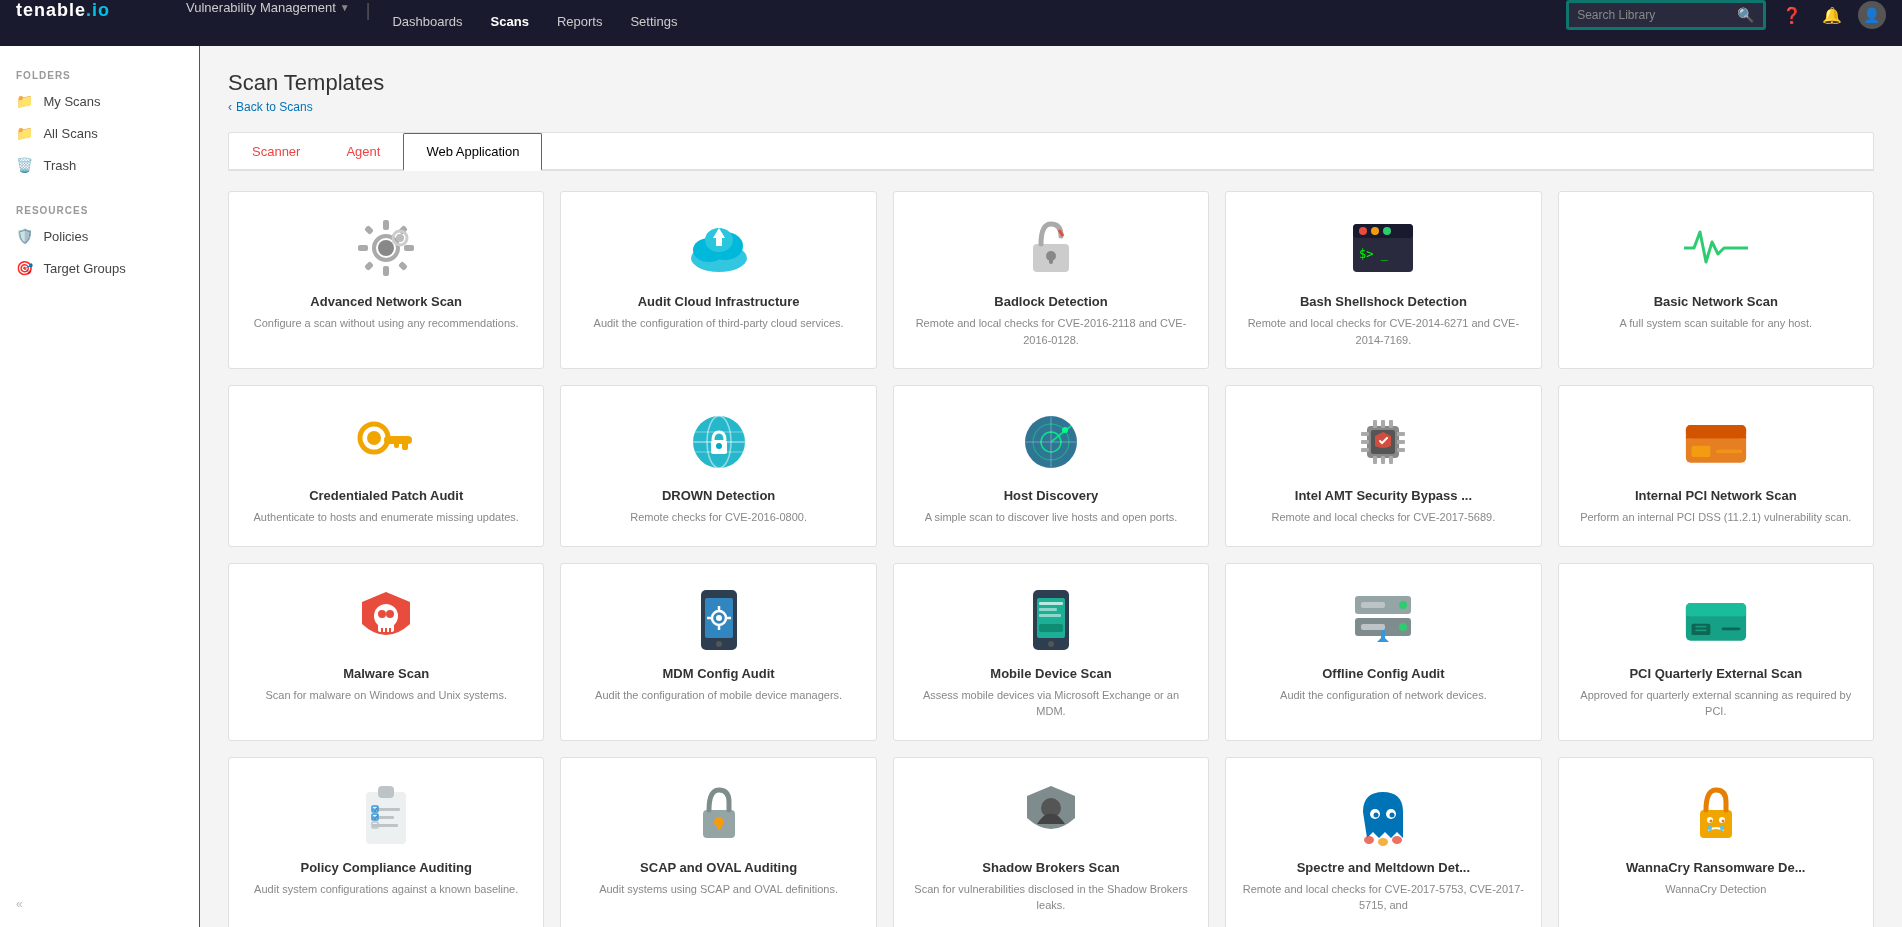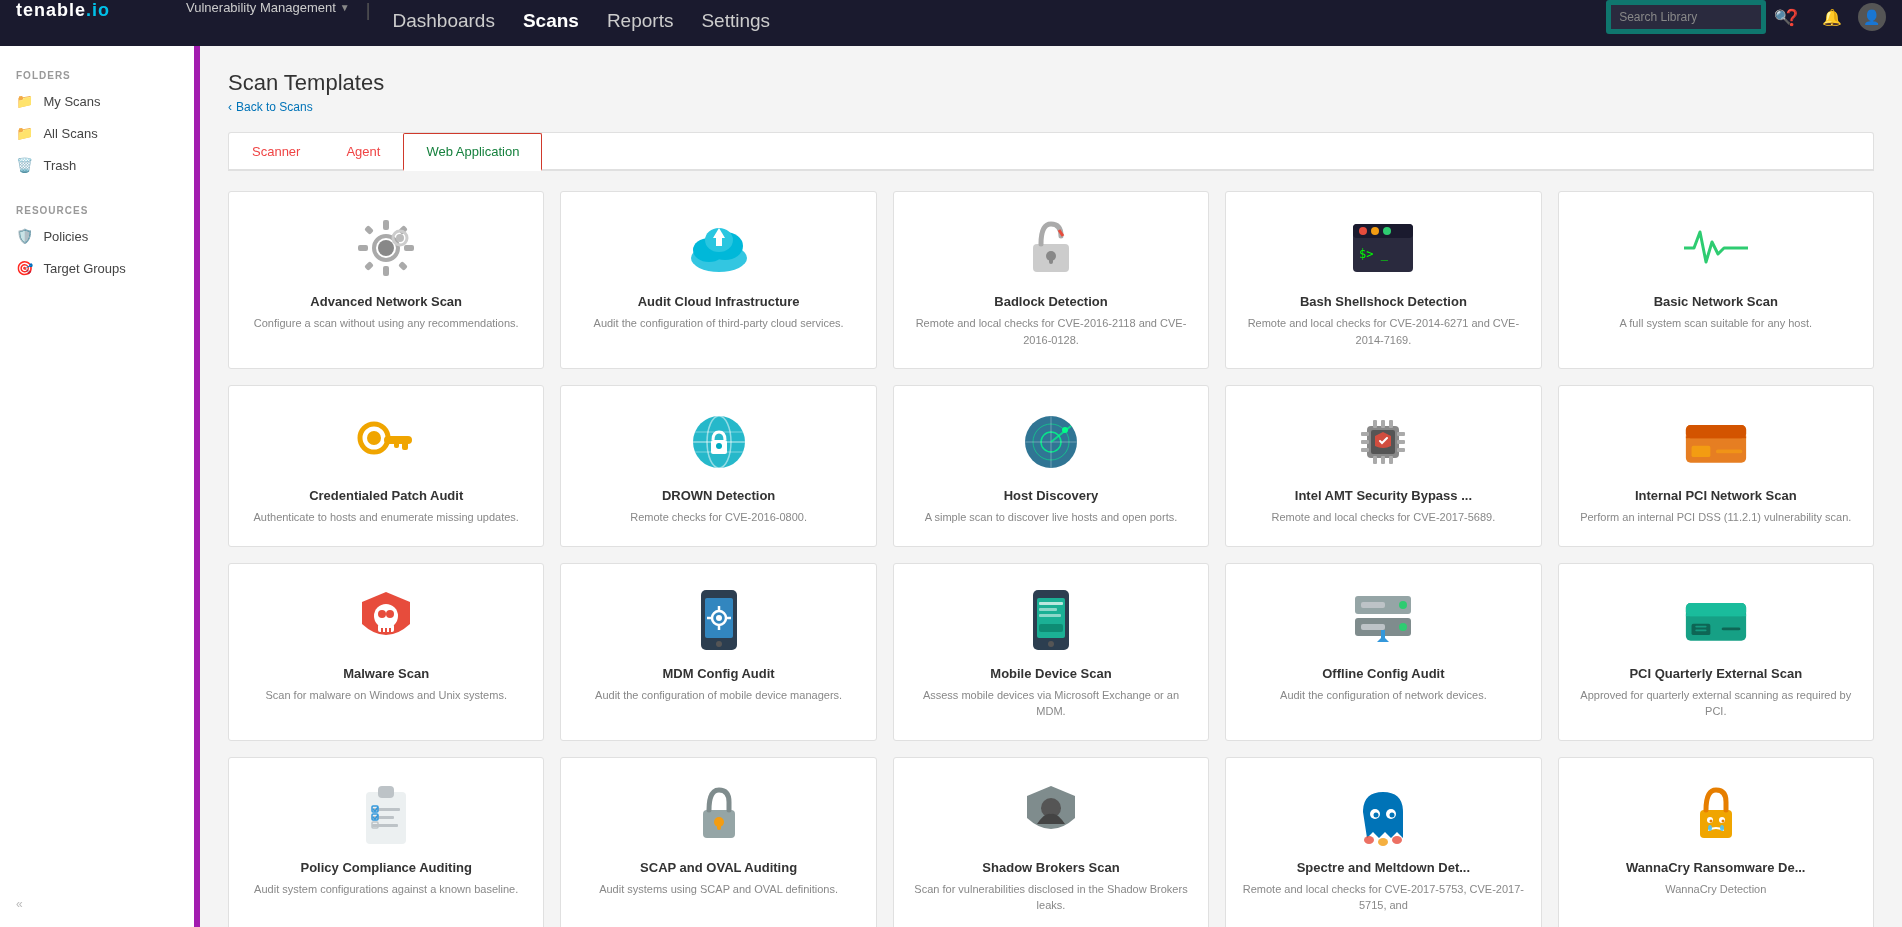--- a/index.html
+++ b/index.html
@@ -29,21 +29,21 @@
       color: #00c0e8;
     }
     .topnav .nav-item {
       color: #ccc;
       padding: 0 14px;
       height: 42px;
       display: flex;
       align-items: center;
       cursor: pointer;
       text-decoration: none;
-      font-size: 19px;
+      font-size: 13px;
     }
     .topnav .nav-item.active { color: #fff; font-weight: 600; }
     .topnav .nav-divider {
       color: #555;
       padding: 0 8px;
       font-size: 18px;
     }
     .topnav .nav-dropdown {
       display: flex;
       align-items: center;
@@ -58,24 +58,24 @@
     .topnav-right {
       margin-left: auto;
       display: flex;
       align-items: center;
       gap: 12px;
     }
     .search-box {
       display: flex;
       align-items: center;
       background: #2a2a3e;
-      border: 5px solid #0f766e;
+      border: 3px solid #0f766e;
       border-radius: 3px;
       padding: 4px 8px;
-      width: 160px;
+      width: 200px;
     }
     .search-box input {
       background: transparent;
       border: none;
       outline: none;
       color: #ccc;
       font-size: 12px;
       width: 160px;
     }
     .search-box input::placeholder { color: #888; }
@@ -106,21 +106,21 @@
     
     .app-body {
       display: flex;
       height: calc(100vh - 46px);
     }
 
     
     .sidebar {
       width: 200px;
       background: #fff;
-      border-right: 6px solid #a21caf;
+      border-right: 1px solid #a21caf;
       padding: 16px 0;
       flex-shrink: 0;
     }
     .sidebar-section-label {
       color: #999;
       font-size: 10px;
       font-weight: 700;
       letter-spacing: 1px;
       text-transform: uppercase;
       padding: 8px 16px 4px;
@@ -174,21 +174,21 @@
     .tab {
       padding: 10px 22px;
       cursor: pointer;
       font-size: 13px;
       color: #ef4444;
       border: 1px solid transparent;
       border-bottom: none;
       margin-bottom: -2px;
     }
     .tab.active {
-      color: #15803d;
+      color: #000000;
       border: 1px solid #d0392b;
       border-bottom: 2px solid #fff;
       border-radius: 2px 2px 0 0;
       background: #fff;
       font-weight: 500;
     }
 
     
     .templates-grid {
       display: grid;

